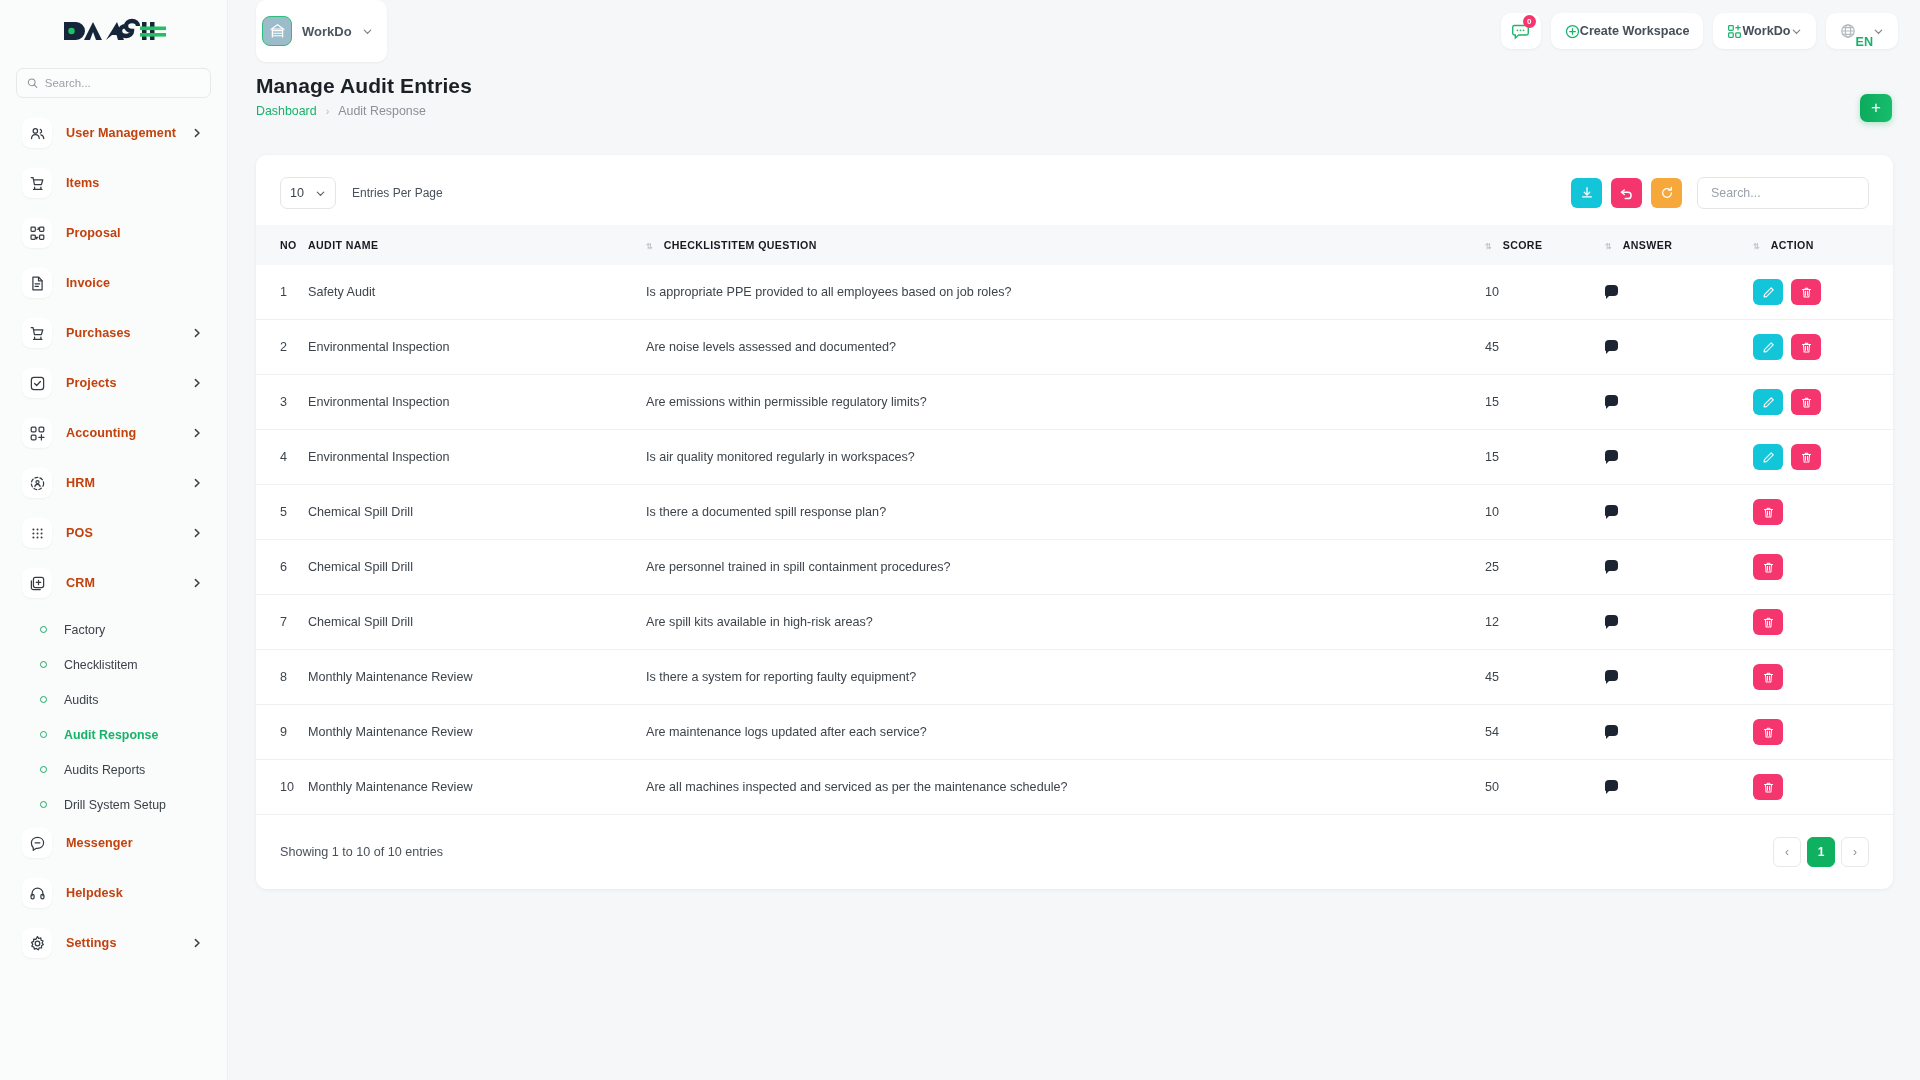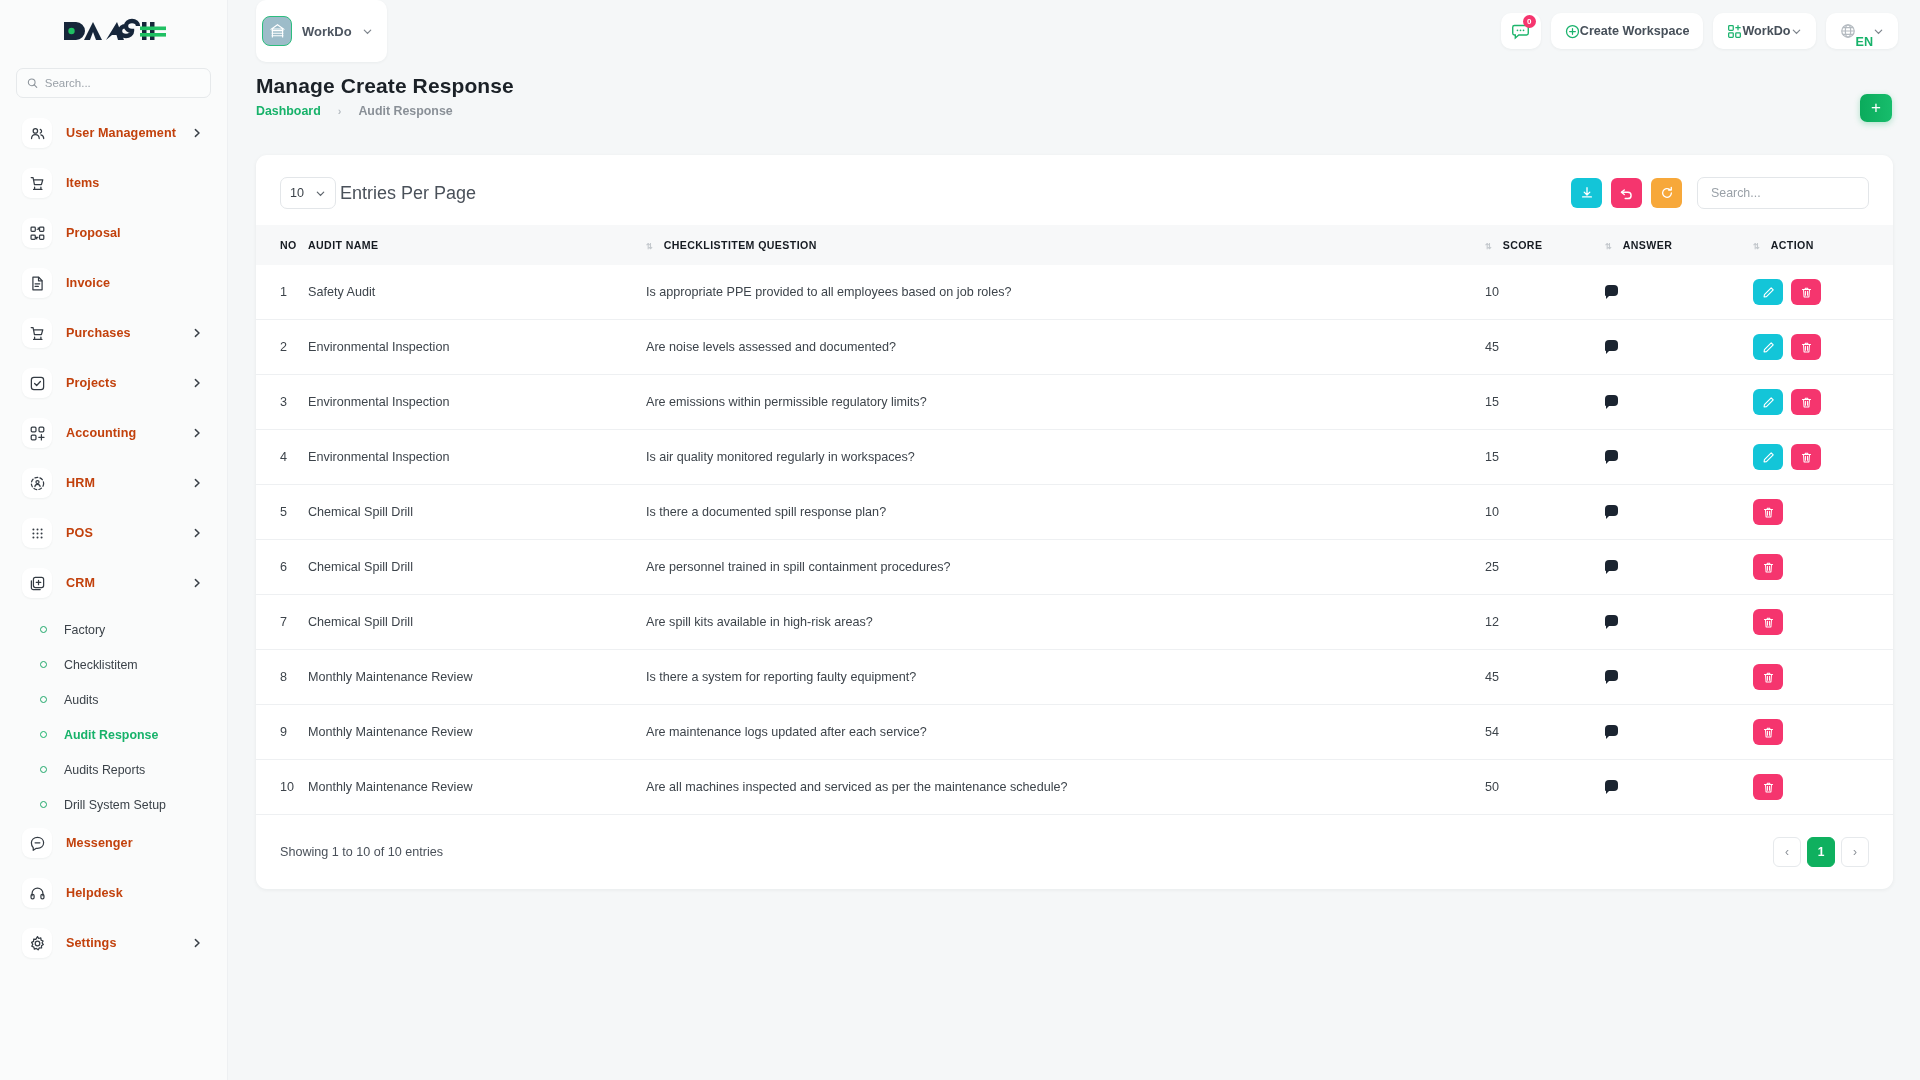--- a/index.html
+++ b/index.html
@@ -136,21 +136,21 @@
     padding: 0 3px;
   }
   .lang-txt { color: #17b26a; font-weight: 700; font-size: 12.6px; margin-top: 21px; }
 
   
   .page-head {
     position: absolute; left: 228px; top: 62px; right: 0; height: 78px;
     padding: 12px 28px 0 28px;
   }
   .page-title { font-size: 21px; font-weight: 700; color: #1b2127; letter-spacing: .1px;}
-  .crumbs { margin-top: 6px; display: flex; align-items: center; gap: 17px; font-size: 12.4px; font-weight: bold;}
+  .crumbs { margin-top: 6px; display: flex; align-items: center; gap: 9px; font-size: 12.4px;}
   .crumb-link { color: #17b26a; cursor: pointer; }
   .crumb-sep { color: #b8bec4; font-size: 11px; }
   .crumb-cur { color: #8a9097; }
   .add-btn {
     position: absolute; right: 28px; top: 32px;
     width: 32px; height: 28px; border-radius: 7px;
     background: linear-gradient(90deg,#0bab5c,#17bd6c);
     color: #fff; font-size: 17px; font-weight: 400;
     display: flex; align-items: center; justify-content: center;
     cursor: pointer;
@@ -171,21 +171,21 @@
     padding: 22px 24px 16px 24px;
   }
   .epp-select {
     display: flex; align-items: center; justify-content: space-between;
     width: 56px; height: 32px;
     border: 1px solid #e3e6e9; border-radius: 7px;
     padding: 0 9px;
     font-size: 12.6px; color: #3c434a;
     cursor: pointer;
   }
-  .epp-label { margin-left: 4px; font-size: 18px; color: #4a515a; }
+  .epp-label { margin-left: 16px; font-size: 12px; color: #4a515a; }
 
   .card-tools { margin-left: auto; display: flex; align-items: center; gap: 9px; }
   .tool-btn {
     width: 31px; height: 30px; border-radius: 6px;
     display: flex; align-items: center; justify-content: center;
     cursor: pointer;
   }
   .tbl-search {
     width: 172px; height: 32px;
     border: 1px solid #e3e6e9; border-radius: 7px;
@@ -521,21 +521,21 @@
       </svg>
       <span class="lang-txt">EN</span>
       <svg width="11" height="11" viewBox="0 0 12 12">
         <path d="M2.5 4.5 L6 8 L9.5 4.5" fill="none" stroke="#7d848c" stroke-width="1.3" stroke-linecap="round"></path>
       </svg>
     </div>
   </div>
 </div>
 
 <div class="page-head">
-  <div class="page-title">Manage Create Response</div>
+  <div class="page-title">Manage Audit Entries</div>
   <div class="crumbs">
     <span class="crumb-link">Dashboard</span>
     <span class="crumb-sep">›</span>
     <span class="crumb-cur">Audit Response</span>
   </div>
   <div class="add-btn">+</div>
 </div>
 
 <div class="card">
 

